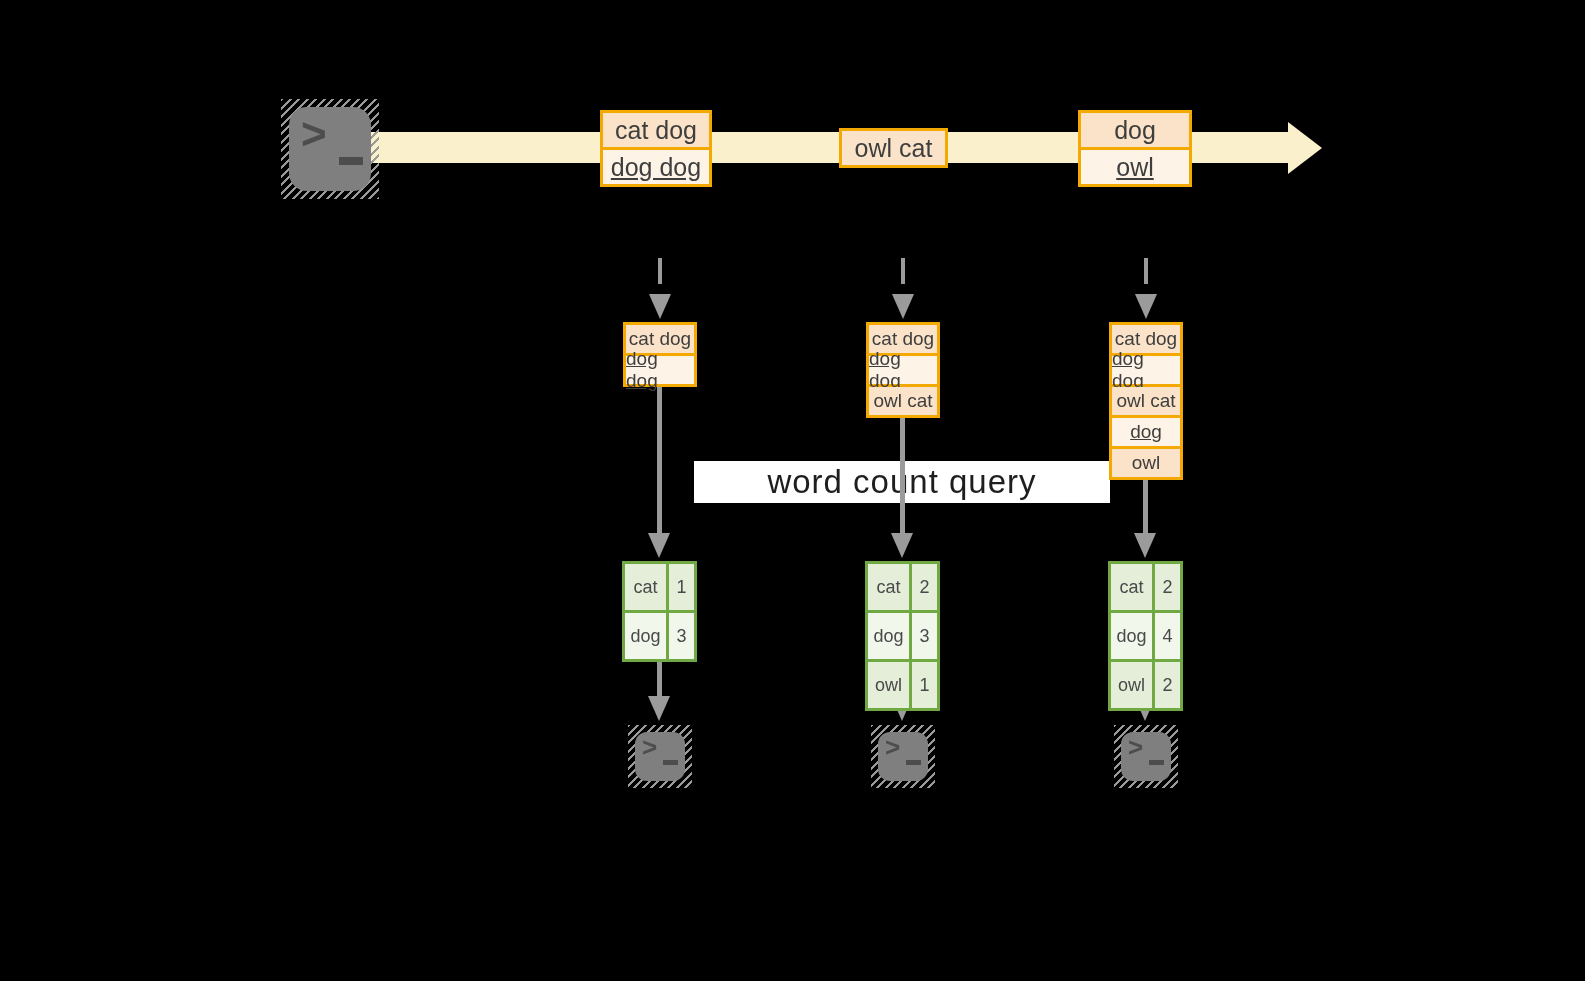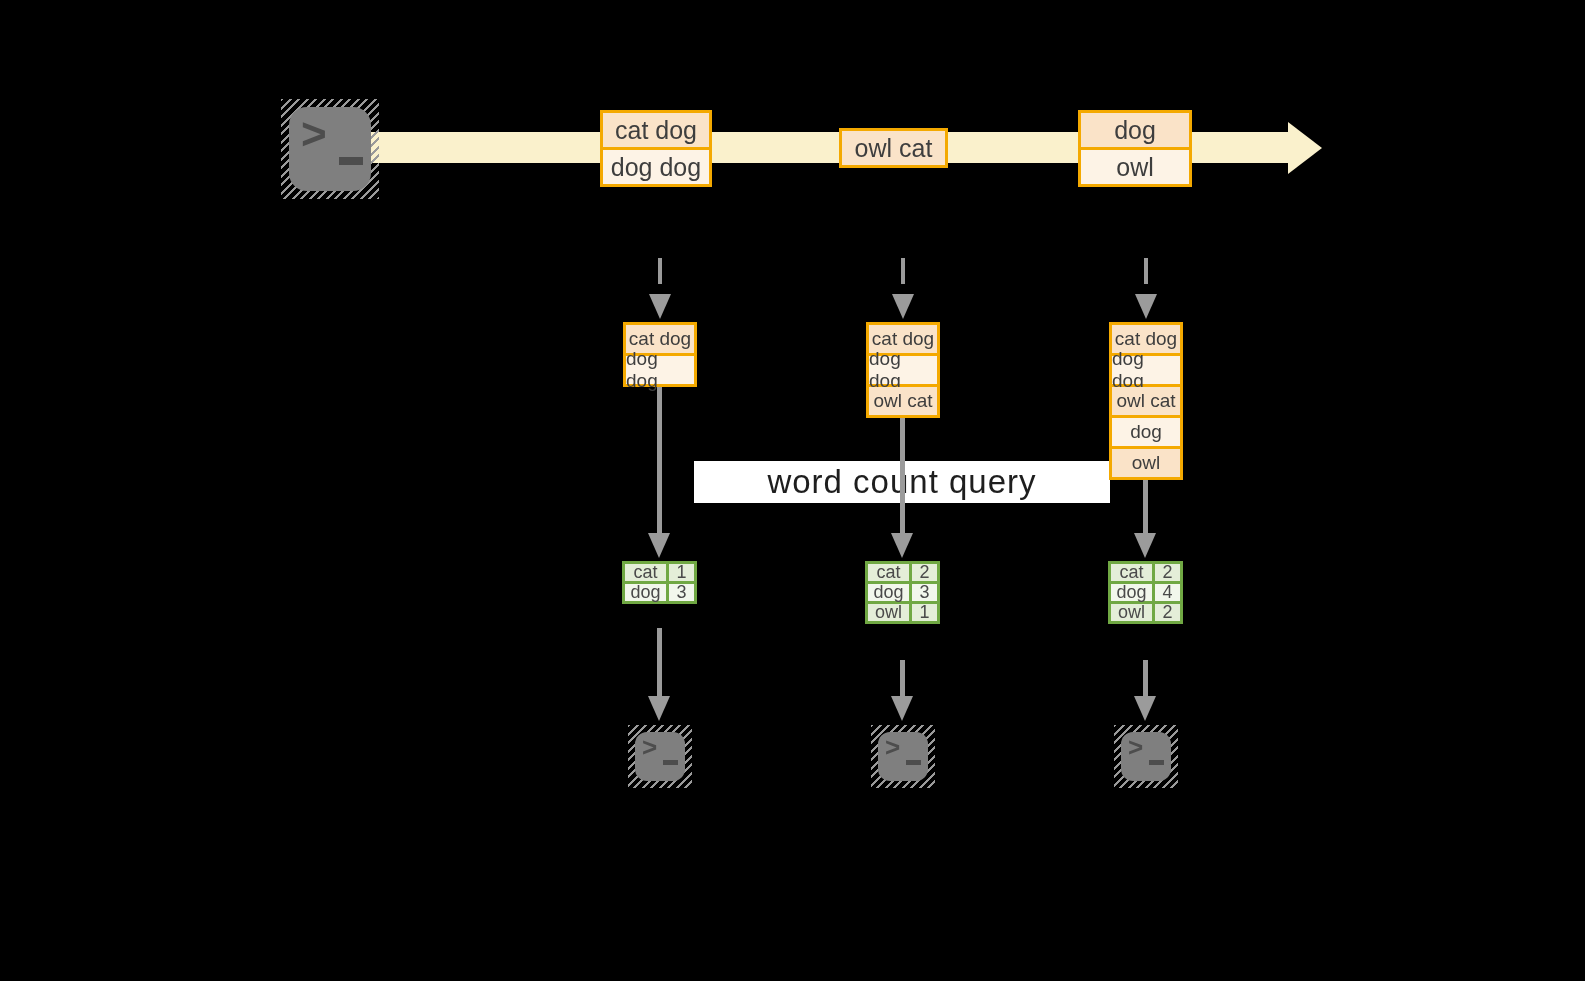--- a/index.html
+++ b/index.html
@@ -9,36 +9,36 @@
   }
   
   .band{position:absolute;left:352px;top:132px;width:938px;height:31px;background:var(--stream-band);z-index:1;}
   .band-head{position:absolute;left:1288px;top:122px;width:0;height:0;z-index:1;
     border-top:26px solid transparent;border-bottom:26px solid transparent;border-left:34px solid var(--stream-band);}
   
   .obox{position:absolute;border:3px solid var(--border-orange);display:flex;flex-direction:column;z-index:3;background:var(--border-orange);}
   .obox .cell{display:flex;align-items:center;justify-content:center;color:var(--label-text);}
   .obox .cell + .cell{margin-top:3px;}
   .cell.peach{background:var(--cell-peach);}
-  .cell.cream{background:var(--cell-cream);}
+  .cell.cream{background:var(--cell-cream);text-decoration:underline;}
   .stream-box .cell{height:34px;font-size:25px;}
   .buf .cell{height:28px;font-size:19px;}
   
   .dash{position:absolute;width:4px;height:26px;background:var(--arrow-gray);z-index:2;}
   .vline{position:absolute;width:5px;background:var(--arrow-gray);z-index:2;}
   .ahead{position:absolute;width:0;height:0;z-index:2;
     border-left:11px solid transparent;border-right:11px solid transparent;border-top:25px solid var(--arrow-gray);}
   
   .qband{position:absolute;left:694px;top:461px;width:416px;height:42px;background:var(--query-band-bg);z-index:1;
     display:flex;align-items:center;justify-content:center;}
   .qband span{font-size:33px;font-weight:300;color:var(--query-text);letter-spacing:1px;}
   
   .gtable{position:absolute;display:grid;grid-template-columns:41px 25px;gap:3px;z-index:3;
     background:var(--border-green);border:3px solid var(--border-green);}
-  .gcell{height:17px;display:flex;align-items:center;justify-content:center;font-size:18px;color:#4A4A4A;}
+  .gcell{height:46px;display:flex;align-items:center;justify-content:center;font-size:18px;color:#4A4A4A;}
   .gr0{background:var(--cell-green-dark);}
   .gr1{background:var(--cell-green-light);}
   .gr2{background:var(--cell-green-dark);}
   
   .term{position:absolute;z-index:4;}
   .hatch{position:absolute;inset:0;
     background:repeating-linear-gradient(135deg,#9a9a9a 0 2px,transparent 2px 6px);}
   .term-body{position:absolute;background:var(--terminal-gray);}
   .term.big{left:281px;top:99px;width:98px;height:100px;}
   .term.big .term-body{inset:8px;border-radius:18px;}

